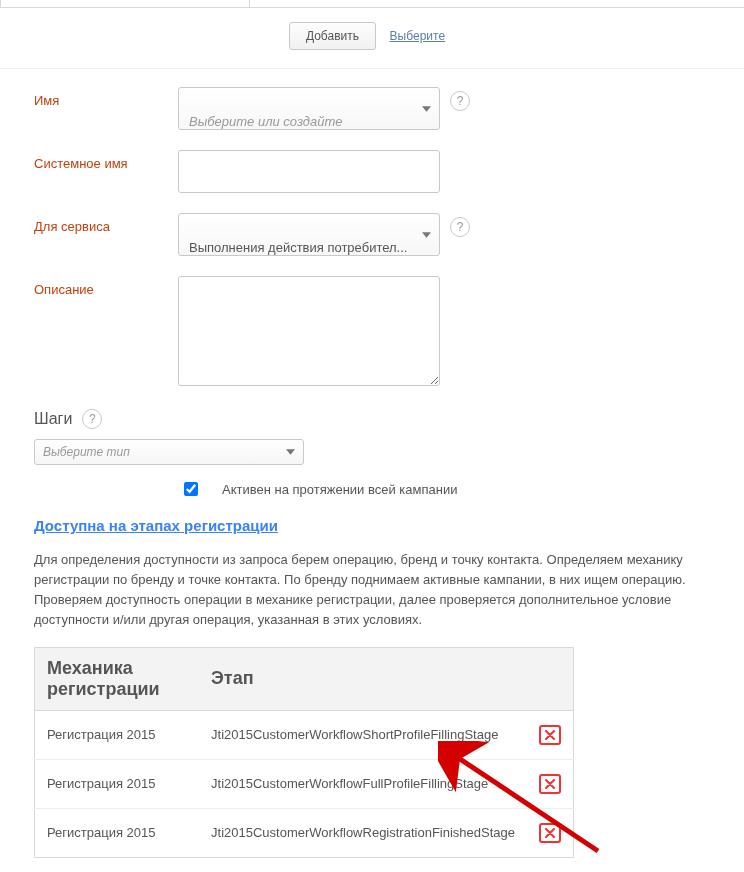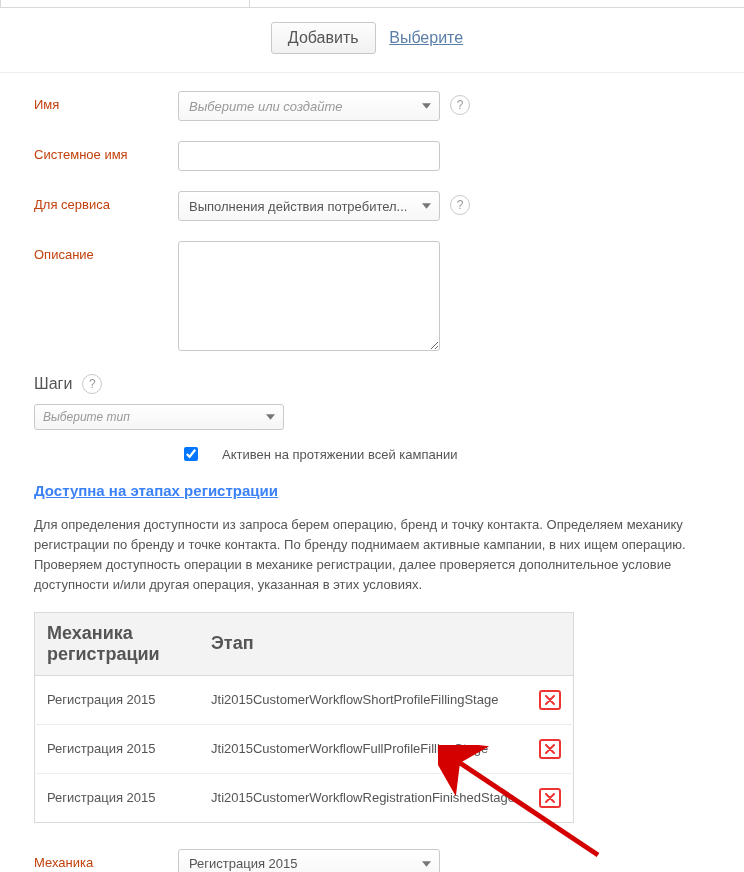--- a/index.html
+++ b/index.html
@@ -26,21 +26,21 @@
   }
   .action-bar {
     width: 100%;
     padding: 22px 0 18px;
     text-align: center;
     border-bottom: 1px solid #eee;
   }
   .btn {
     display: inline-block;
     padding: 6px 16px;
-    font-size: 16px;
+    font-size: 12px;
     border-radius: 3px;
     cursor: pointer;
   }
   .btn-primary {
     background: linear-gradient(#fdfdfd,#f1f1f1);
     border: 1px solid #c9c9c9;
     color: #555;
   }
   .btn-link {
     background: none; border: none;
@@ -64,29 +64,29 @@
   .field-row .input-col {
     width: 262px;
     position: relative;
   }
   .field-row .help-col {
     padding-left: 10px;
     padding-top: 4px;
   }
   .combo, .text-input {
     width: 100%;
-    height: 30px;
+    height: 43px;
     border: 1px solid #c9c9c9;
     border-radius: 3px;
     background: linear-gradient(#fff,#f7f7f7);
     padding: 0 28px 0 10px;
     font-size: 13px;
     color: #555;
     position: relative;
-    display: flex; align-items: center;
+    display: flex; align-items: flex-end;
     cursor: pointer;
   }
   .combo.placeholder span.val { color: #999; font-style: italic; }
   .combo .caret {
     position: absolute; right: 8px; top: 50%; transform: translateY(-50%);
   }
   .caret svg { width: 9px; height: 6px; display: block; }
   .text-input {
     background: #fff;
     cursor: text;
@@ -110,21 +110,21 @@
   }
   .section-title {
     display: flex; align-items: center;
     font-size: 16px;
     color: #555;
     margin: 8px 0 10px 0;
     text-align: right;
   }
   .section-title .help-icon { margin-left: 10px; }
   .small-combo {
-    width: 250px; height: 26px;
+    width: 270px; height: 26px;
     border: 1px solid #c9c9c9;
     border-radius: 3px;
     background: linear-gradient(#fff,#f5f5f5);
     display: flex; align-items: center;
     padding: 0 26px 0 8px;
     color: #999; font-style: italic;
     font-size: 12px;
     position: relative;
     cursor: pointer;
   }

